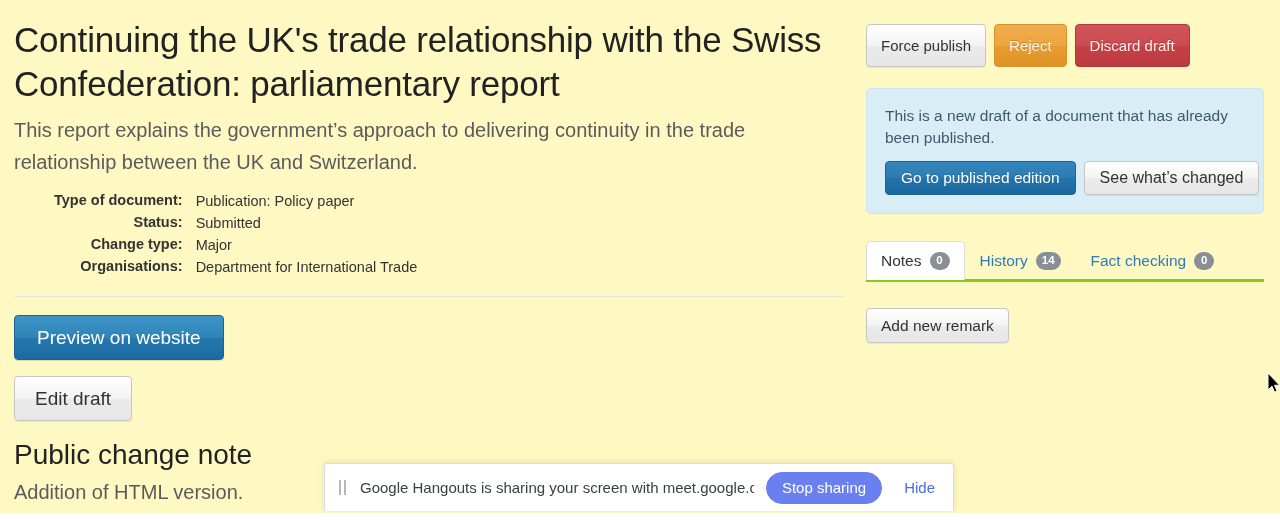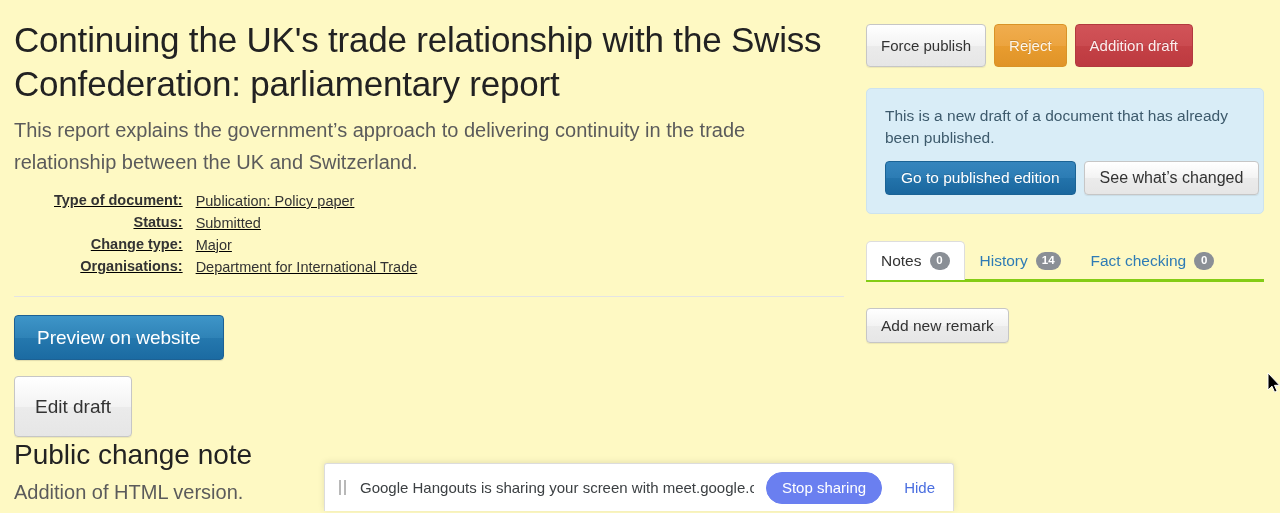--- a/index.html
+++ b/index.html
@@ -41,21 +41,20 @@
     font-size: 20px;
     line-height: 32px;
     color: #5b5b5b;
     font-weight: 400;
     margin: 8px 0 0 0;
   }
 
   .meta-table {
     margin: 14px 0 0 0;
     border-collapse: collapse;
-    text-decoration: underline;
   }
   .meta-table tr { height: 22px; }
   .meta-label {
     text-align: right;
     font-size: 14.5px;
     font-weight: bold;
     color: #333333;
     padding: 0 12px 0 40px;
     white-space: nowrap;
     vertical-align: top;
@@ -113,21 +112,21 @@
   }
 
   .btn-preview {
     font-size: 19px;
     padding: 0 22px;
     height: 45px;
   }
   .btn-editdraft {
     font-size: 19px;
     padding: 8px 20px;
-    height: 61px;
+    height: 45px;
   }
 
   
   .right-col {
     position: absolute;
     left: 866px;
     top: 24px;
     width: 398px;
   }
 
@@ -386,21 +385,21 @@
       <a class="btn btn-default btn-editdraft">Edit draft</a>
     </div>
 
   </div>
 
   <div class="right-col">
 
     <div class="top-actions">
       <button class="btn btn-default btn-sm">Force publish</button>
       <button class="btn btn-warning btn-sm">Reject</button>
-      <button class="btn btn-danger btn-sm">Addition draft</button>
+      <button class="btn btn-danger btn-sm">Discard draft</button>
     </div>
 
     <div class="info-panel">
       <p class="info-text">This is a new draft of a document that has already been published.</p>
       <div class="info-buttons">
         <a class="btn btn-info-primary">Go to published edition</a>
         <a class="btn btn-default btn-info-default">See what’s changed</a>
       </div>
     </div>
 

